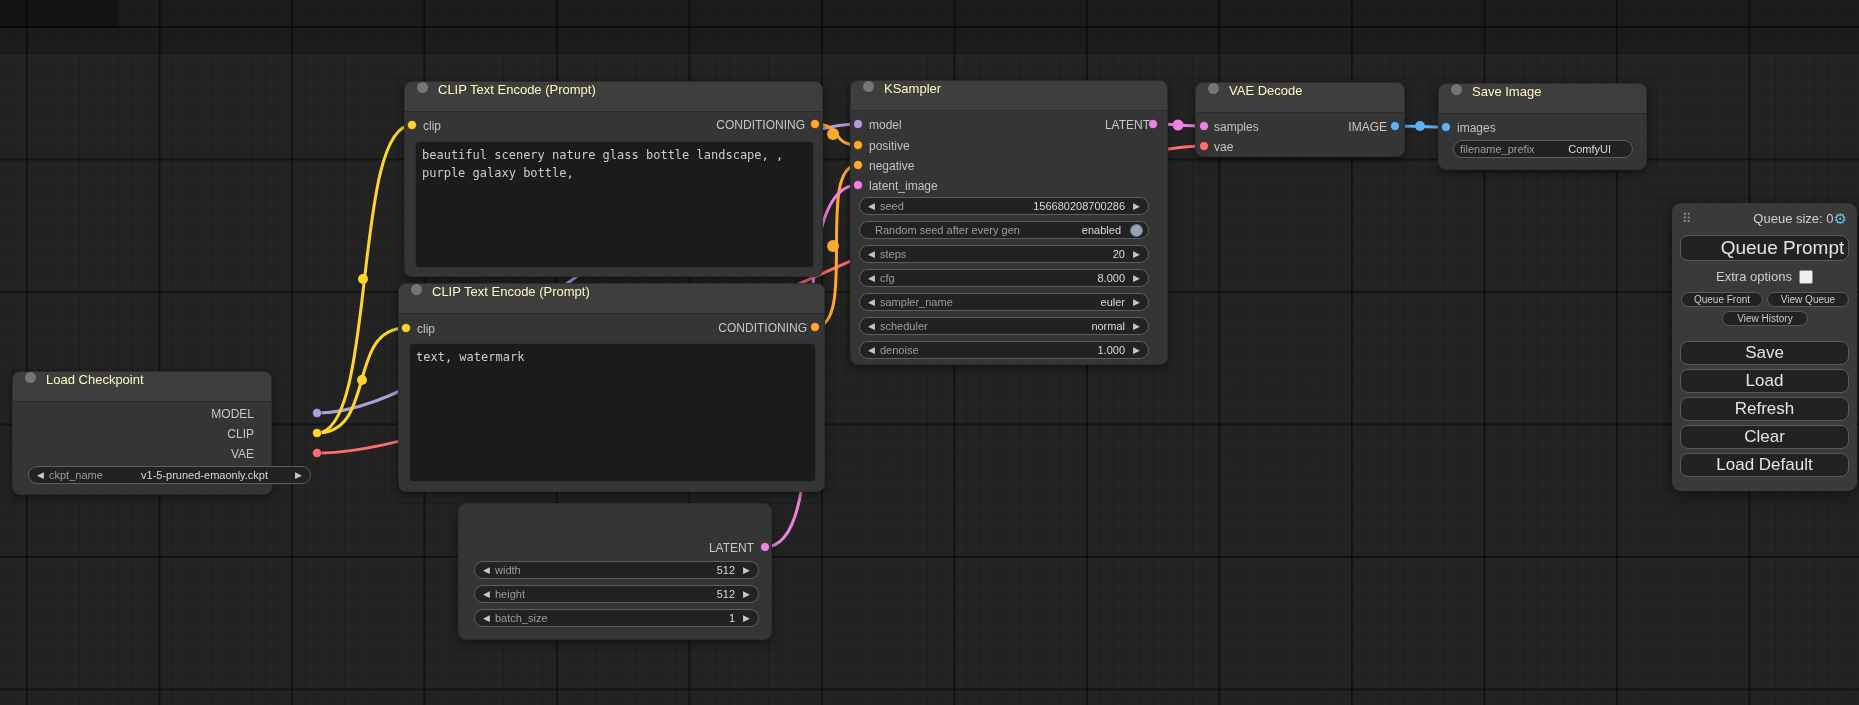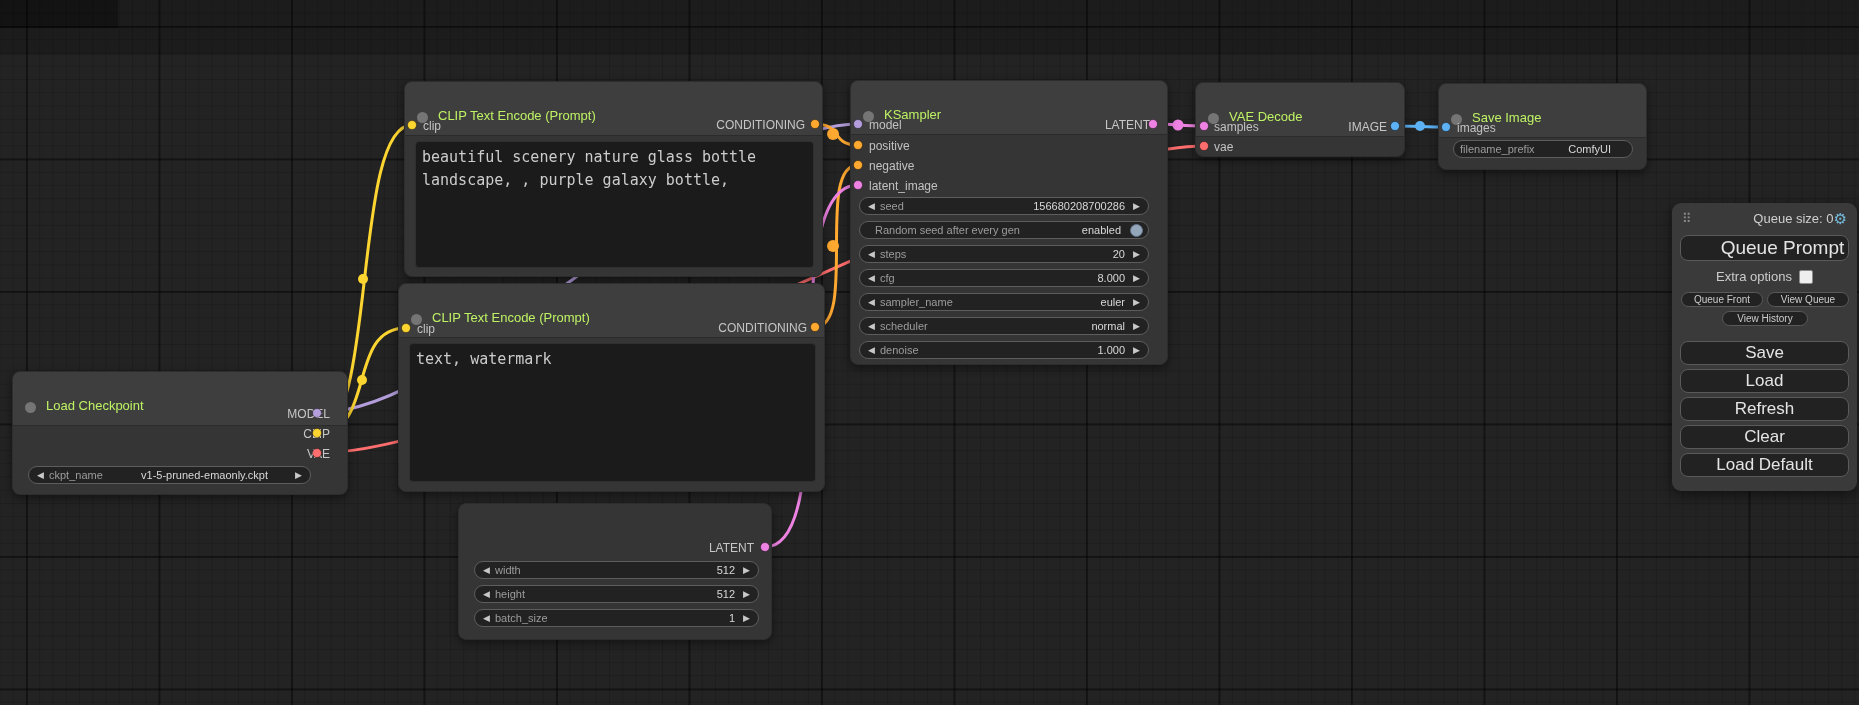--- a/index.html
+++ b/index.html
@@ -14,32 +14,32 @@
       linear-gradient(90deg, rgba(0,0,0,.15) 1px, transparent 1px);
     background-size:132.5px 132.5px,132.5px 132.5px,13.25px 13.25px,13.25px 13.25px;
     background-position:26px 26px;
   }
   .top-shade{position:absolute;left:0;top:0;width:1859px;height:55px;background:rgba(0,0,0,.18);}
   .corner-shade{position:absolute;left:0;top:0;width:118px;height:28px;background:rgba(0,0,0,.32);}
   svg.layer{position:absolute;left:0;top:0;pointer-events:none;}
   svg.layer path{pointer-events:stroke;}
   .node{position:absolute;background:#353535;border:1px solid #2d2d2d;border-radius:8px;
         box-shadow:0 3px 10px rgba(0,0,0,.45);box-sizing:border-box;}
-  .node-title{height:29px;background:#3e3e3e;border-radius:7px 7px 0 0;display:flex;align-items:flex-end;
-        padding:12px 12px;color:#bef264;font-size:13px;border-bottom:1px solid #2b2b2b;}
+  .node-title{height:29px;background:#3e3e3e;border-radius:7px 7px 0 0;display:flex;align-items:flex-start;
+        padding:0 12px;color:#fef9c3;font-size:13px;border-bottom:1px solid #2b2b2b;}
   .title-dot{width:11px;height:11px;border-radius:50%;background:#757575;margin-right:10px;flex:none;}
   .in-label{position:absolute;left:18px;font-size:12px;line-height:16px;color:#c2c2c2;white-space:nowrap;}
   .out-label{position:absolute;right:17px;font-size:12px;line-height:16px;color:#c6c6c6;white-space:nowrap;}
   .widget{position:absolute;height:18px;background:#222;border:1px solid #5d5d5d;border-radius:10px;
         display:flex;align-items:center;font-size:11px;color:#a8a8a8;padding:0 5px;box-sizing:border-box;white-space:nowrap;}
   .widget .arr{color:#c8c8c8;font-size:9px;width:13px;text-align:center;flex:none;}
   .widget .lbl{color:#9c9c9c;margin-left:2px;overflow:hidden;}
   .widget .val{margin-left:auto;color:#d8d8d8;margin-right:5px;}
   .textwidget{position:absolute;background:#1b1b1b;border:1px solid #2f2f2f;border-radius:4px;color:#cccccc;
-        font-family:"DejaVu Sans Mono",monospace;font-size:15px;line-height:1.5;padding:4px 6px;
+        font-family:"DejaVu Sans Mono",monospace;font-size:12px;line-height:1.5;padding:4px 6px;
         box-sizing:border-box;overflow:hidden;white-space:pre-wrap;}
   .toggle-circle{width:11px;height:11px;border-radius:50%;background:#93a6ba;border:1px solid #64748a;
         margin-left:4px;flex:none;}
   
   .panel{position:absolute;left:1672px;top:203px;width:185px;height:288px;background:#3a3a3a;
         border-radius:9px;box-shadow:0 4px 14px rgba(0,0,0,.5);color:#cfcfcf;}
   .panel-header{position:absolute;left:0;top:8px;width:100%;display:flex;align-items:center;}
   .drag-handle{color:#8a8a8a;font-size:13px;margin-left:10px;flex:none;}
   .queue-size{flex:1;text-align:right;font-size:13px;color:#cfcfcf;}
   .gear{color:#74bada;font-size:15px;margin-right:10px;flex:none;line-height:14px;}
@@ -73,21 +73,21 @@
     <g>
       <circle cx="363" cy="279" r="5" fill="#FDD531"></circle>
       <circle cx="362" cy="380" r="5" fill="#FDD531"></circle>
       <circle cx="833" cy="134" r="6" fill="#FFA931"></circle>
       <circle cx="833" cy="246" r="6" fill="#FFA931"></circle>
       <circle cx="1178" cy="125" r="5.5" fill="#EE82E2"></circle>
       <circle cx="1420" cy="126" r="5" fill="#5CB2F5"></circle>
     </g>
   </svg>
 
-  <div class="node" style="left:12px;top:371px;width:336px;height:124px;">
+  <div class="node" style="left:12px;top:371px;width:260px;height:124px;">
     <div class="node-title">
       <span class="title-dot"></span>
       <span>Load Checkpoint</span>
     </div>
     <span class="out-label" style="top:34px;">MODEL</span>
     <span class="out-label" style="top:54px;">CLIP</span>
     <span class="out-label" style="top:74px;">VAE</span>
     <div class="widget" style="left:15px;top:94px;width:283px;">
       <span class="arr">◀</span>
       <span class="lbl">ckpt_name</span>

